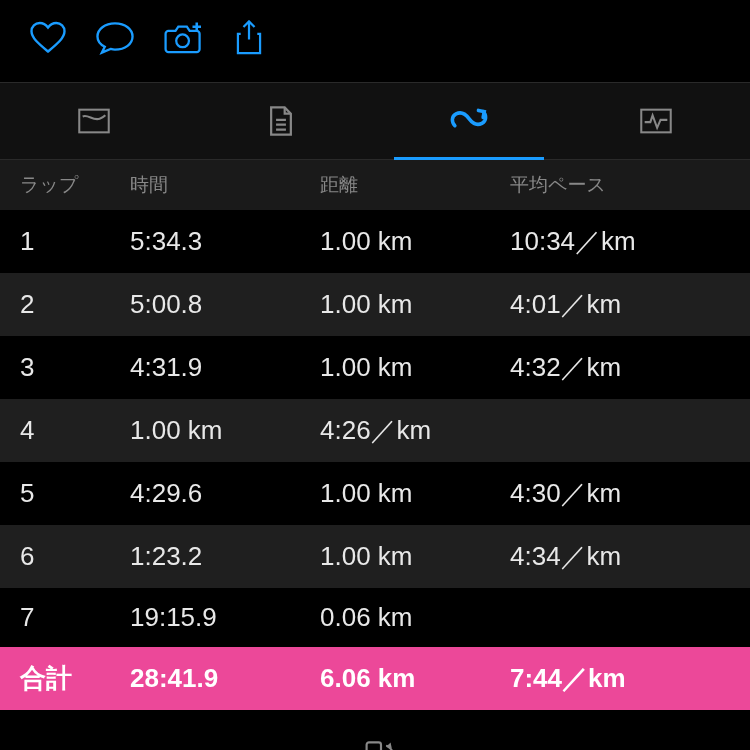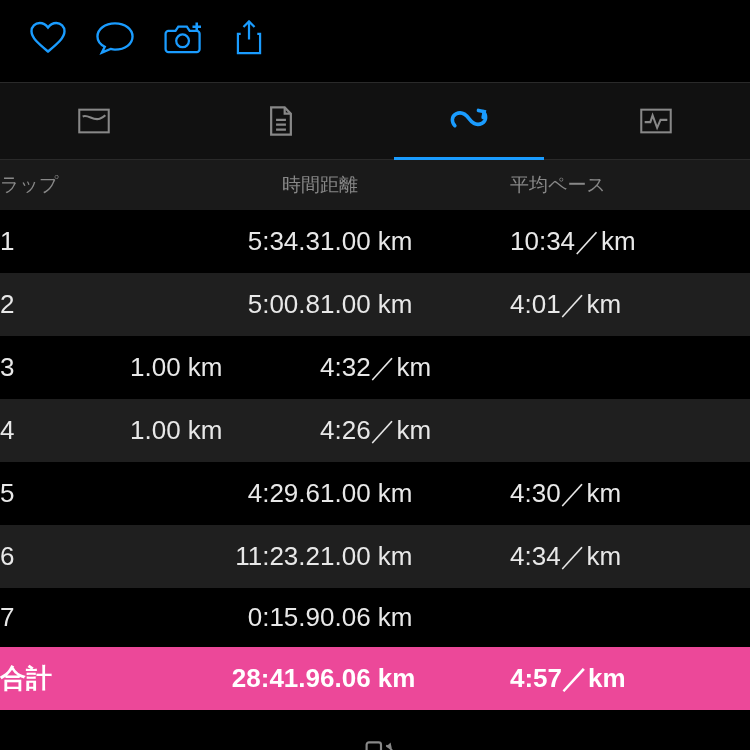--- a/index.html
+++ b/index.html
@@ -55,22 +55,22 @@
     .table {
       width: 100%;
     }
     .thead {
       display: flex;
       background: #1a1a1a;
       color: #888;
       font-size: 19px;
       padding: 12px 0;
     }
-    .col-lap { width: 130px; }
-    .col-time { width: 190px; text-align: right; }
+    .col-lap { width: 130px; padding-left: 20px; }
+    .col-time { width: 190px; }
     .col-dist { width: 190px; }
     .col-pace { flex: 1; }
     .row {
       display: flex;
       align-items: center;
       font-size: 26px;
       color: #e8e8e8;
       padding: 14px 0;
       font-weight: 300;
     }
@@ -162,51 +162,52 @@
         <div class="col-pace">10:34／km</div>
       </div>
       <div class="row even">
         <div class="col-lap">2</div>
         <div class="col-time">5:00.8</div>
         <div class="col-dist">1.00 km</div>
         <div class="col-pace">4:01／km</div>
       </div>
       <div class="row odd">
         <div class="col-lap">3</div>
+        <div class="col-time">4:31.9</div>
         <div class="col-dist">1.00 km</div>
         <div class="col-pace">4:32／km</div>
       </div>
       <div class="row even">
         <div class="col-lap">4</div>
         <div class="col-dist">1.00 km</div>
         <div class="col-pace">4:26／km</div>
       </div>
       <div class="row odd">
         <div class="col-lap">5</div>
         <div class="col-time">4:29.6</div>
         <div class="col-dist">1.00 km</div>
         <div class="col-pace">4:30／km</div>
       </div>
       <div class="row even">
         <div class="col-lap">6</div>
-        <div class="col-time">11:23.2</div>
+        <div class="col-time">1:23.2</div>
         <div class="col-dist">1.00 km</div>
         <div class="col-pace">4:34／km</div>
       </div>
       <div class="row odd">
         <div class="col-lap">7</div>
-        <div class="col-time">0:15.9</div>
+        <div class="col-time">19:15.9</div>
         <div class="col-dist">0.06 km</div>
       </div>
     </div>
   <div class="row summary">
     <div class="col-lap">合計</div>
     <div class="col-time">28:41.9</div>
     <div class="col-dist">6.06 km</div>
-    <div class="col-pace">4:57／km</div>
+    <div class="col-pace">7:44／km</div>
   </div>
 </div>
 
 <div class="footer">
   <span class="icon">
     <svg width="48" height="40" viewBox="0 0 40 32" fill="none" stroke="currentColor" stroke-width="1.8">
       <rect x="13" y="3" width="12" height="20" rx="2"></rect>
       <rect x="9" y="14" width="22" height="14" rx="2"></rect>
       <path d="M30 6 C 34 8 36 12 35 16" stroke-linecap="round"></path>
       <path d="M33 3 L 30 6 L 34 8" fill="currentColor" stroke="none"></path>

